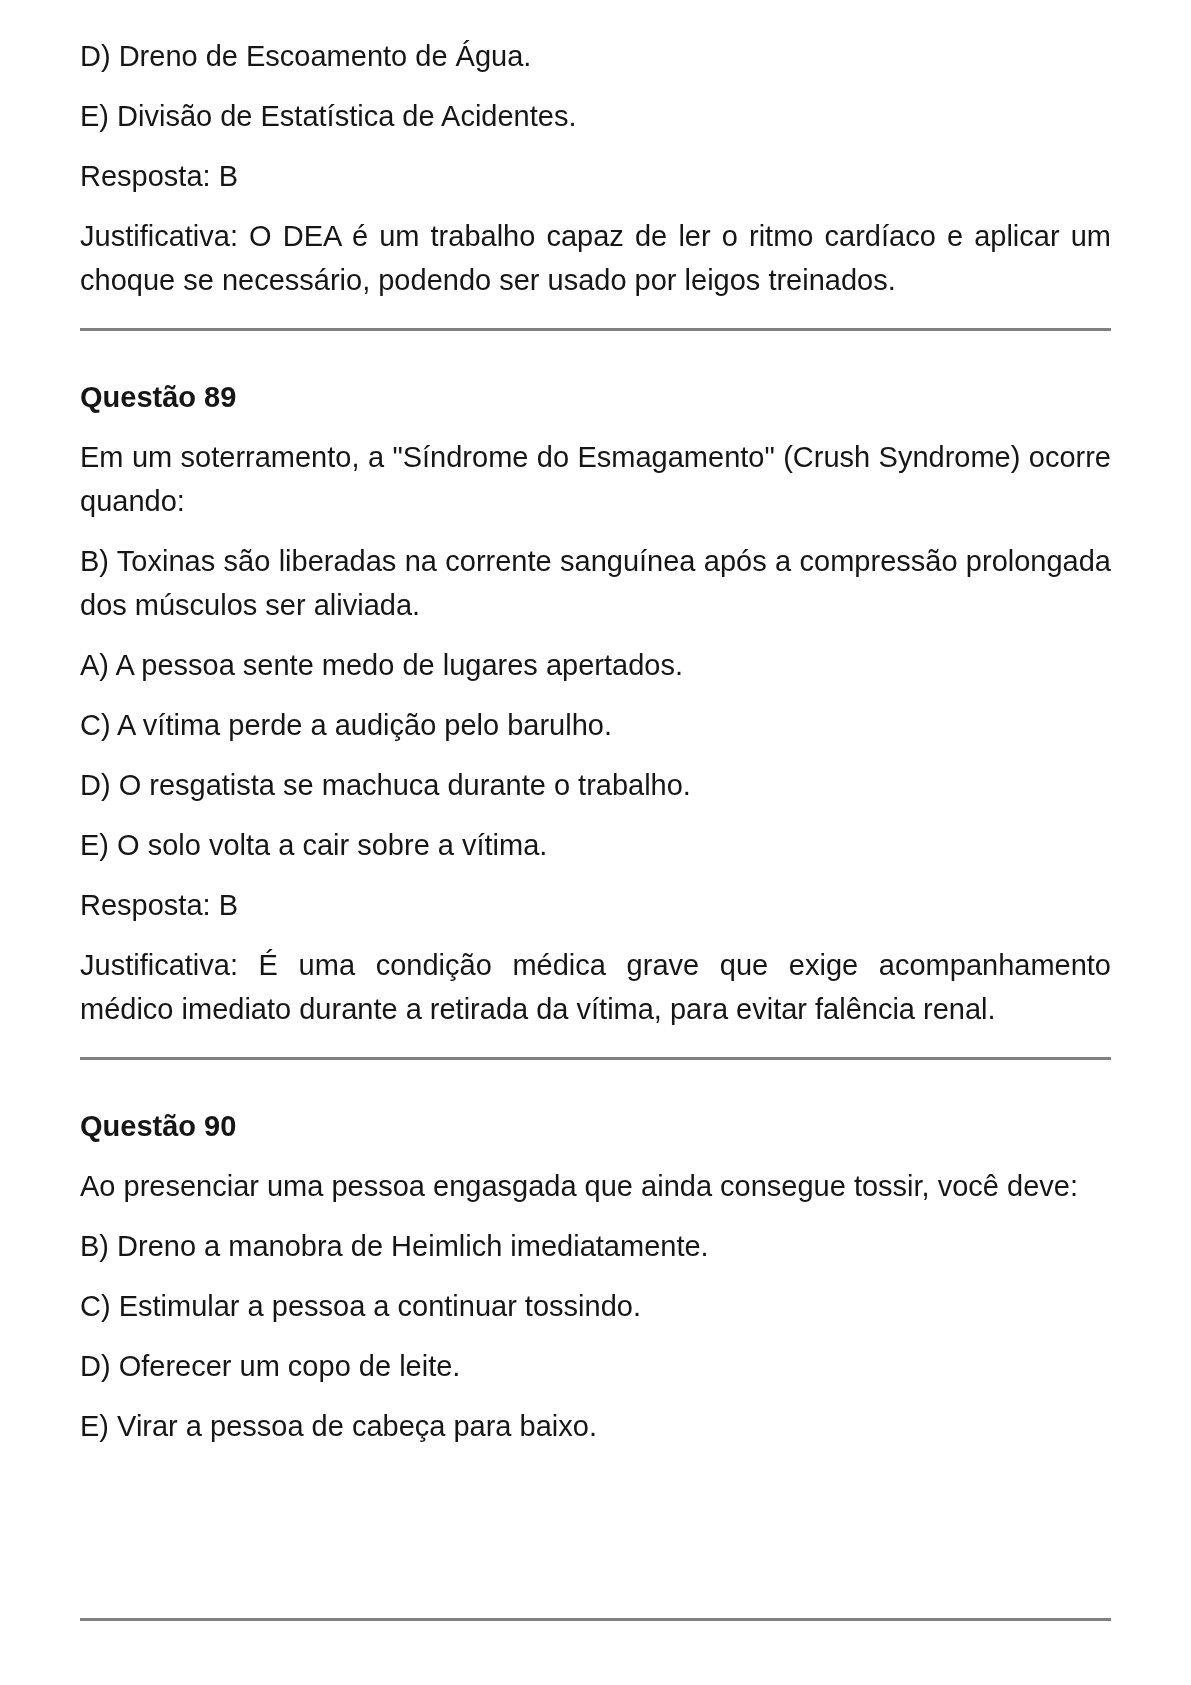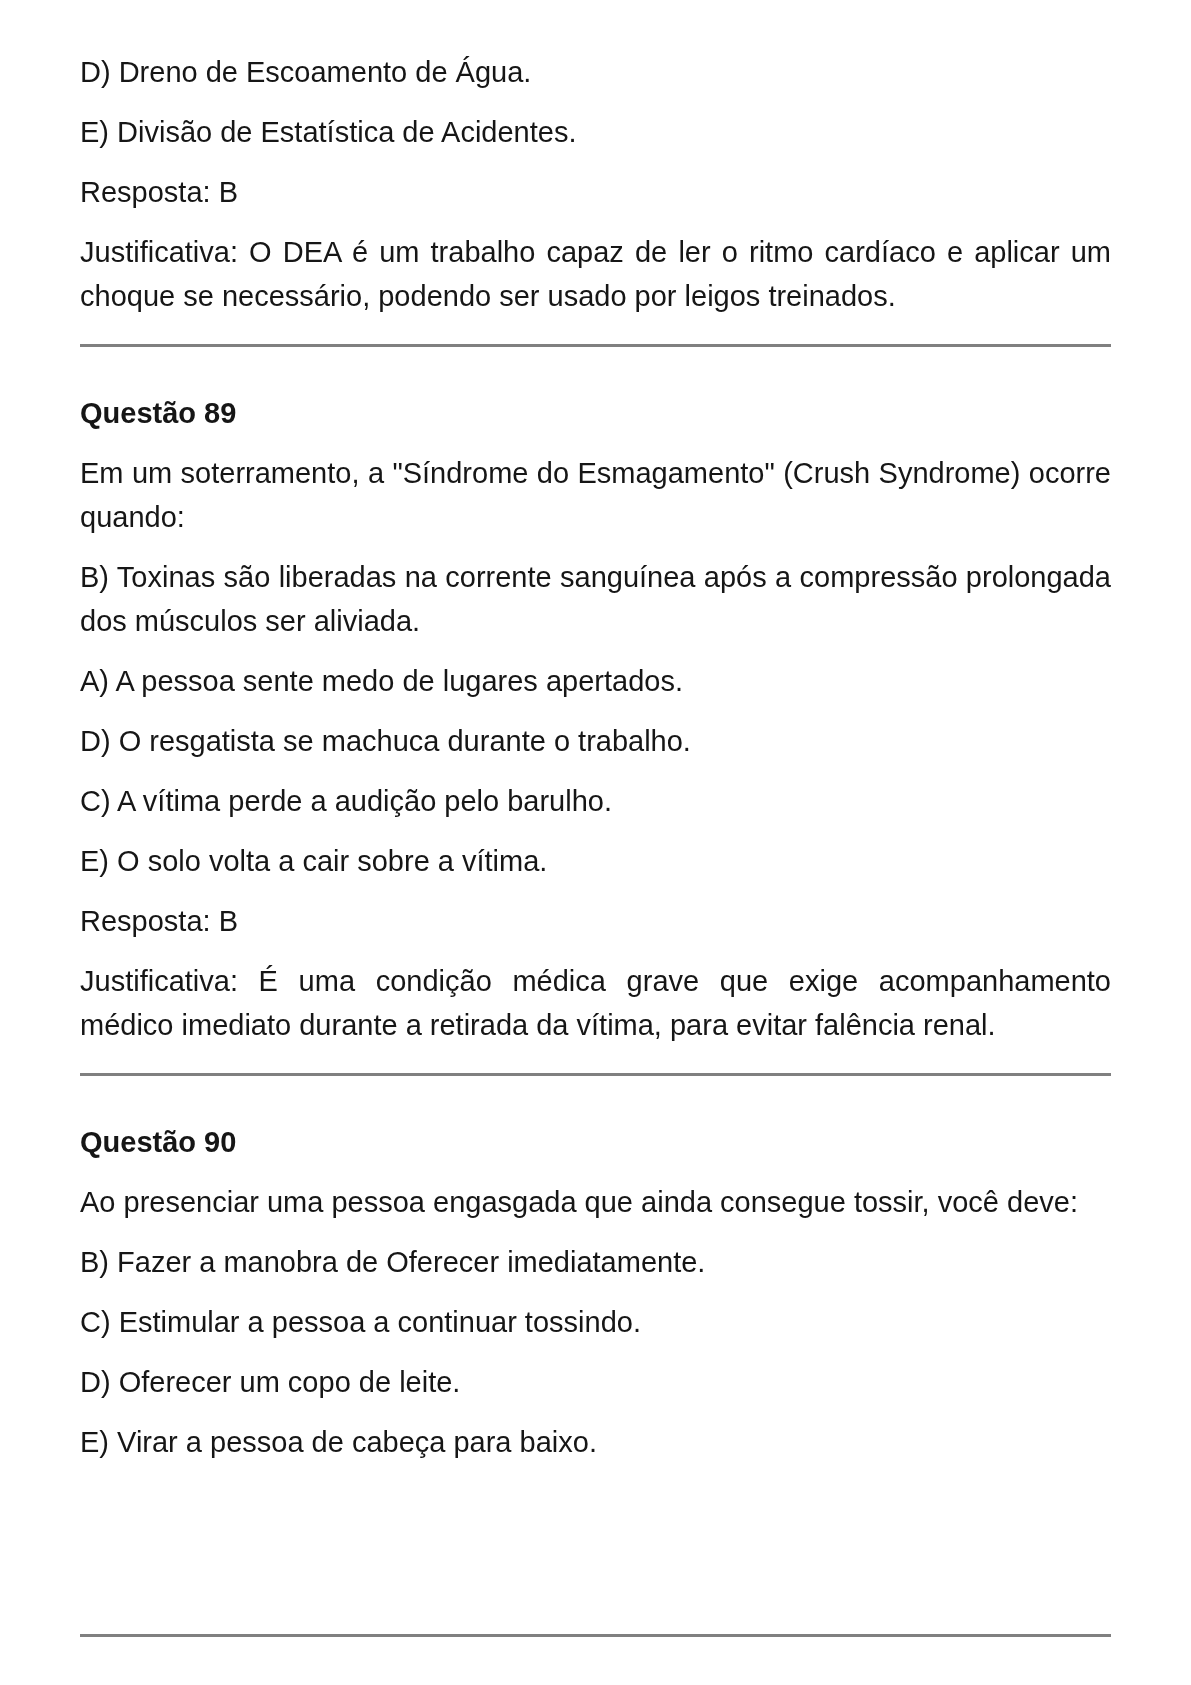--- a/index.html
+++ b/index.html
@@ -14,21 +14,21 @@
     font-family: "Liberation Sans", "DejaVu Sans", sans-serif;
     color: #161616;
   }
   .page {
     box-sizing: border-box;
     width: 1191px;
     height: 1685px;
     padding: 34px 80px 0 80px;
   }
   .para {
-    margin: 16px 0 16px 0;
+    margin: 0 0 16px 0;
     font-size: 29px;
     line-height: 44px;
     font-weight: 400;
     text-align: left;
   }
   .para.justify {
     text-align: justify;
   }
   .q-title {
     margin: 0 0 16px 0;
@@ -56,30 +56,30 @@
   <p class="para">E) Divisão de Estatística de Acidentes.</p>
   <p class="para">Resposta: B</p>
   <p class="para justify">Justificativa: O DEA é um trabalho capaz de ler o ritmo cardíaco e aplicar um choque se necessário, podendo ser usado por leigos treinados.</p>
 
   <hr class="divider">
 
   <h2 class="q-title">Questão 89</h2>
   <p class="para justify">Em um soterramento, a "Síndrome do Esmagamento" (Crush Syndrome) ocorre quando:</p>
   <p class="para justify">B) Toxinas são liberadas na corrente sanguínea após a compressão prolongada dos músculos ser aliviada.</p>
   <p class="para">A) A pessoa sente medo de lugares apertados.</p>
+  <p class="para">C) A vítima perde a audição pelo barulho.</p>
   <p class="para">D) O resgatista se machuca durante o trabalho.</p>
-  <p class="para">C) A vítima perde a audição pelo barulho.</p>
   <p class="para">E) O solo volta a cair sobre a vítima.</p>
   <p class="para">Resposta: B</p>
   <p class="para justify">Justificativa: É uma condição médica grave que exige acompanhamento médico imediato durante a retirada da vítima, para evitar falência renal.</p>
 
   <hr class="divider">
 
   <h2 class="q-title">Questão 90</h2>
   <p class="para">Ao presenciar uma pessoa engasgada que ainda consegue tossir, você deve:</p>
-  <p class="para">B) Fazer a manobra de Oferecer imediatamente.</p>
+  <p class="para">B) Dreno a manobra de Heimlich imediatamente.</p>
   <p class="para">C) Estimular a pessoa a continuar tossindo.</p>
   <p class="para">D) Oferecer um copo de leite.</p>
   <p class="para">E) Virar a pessoa de cabeça para baixo.</p>
 
   <hr class="divider bottom">
 
 </div>
 
 </body></html>

